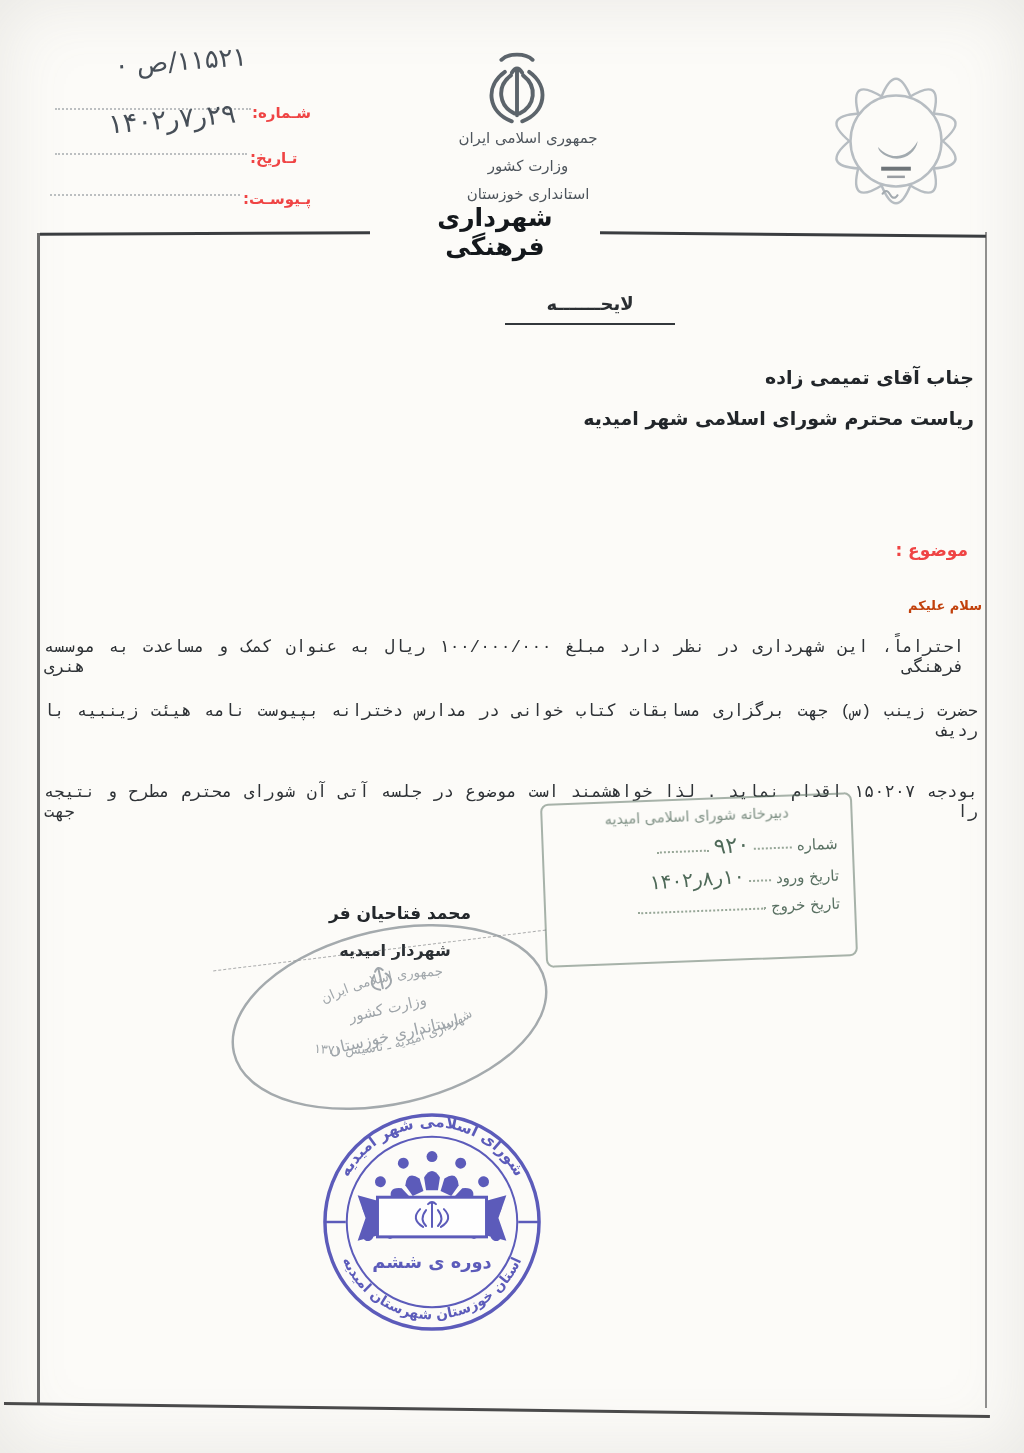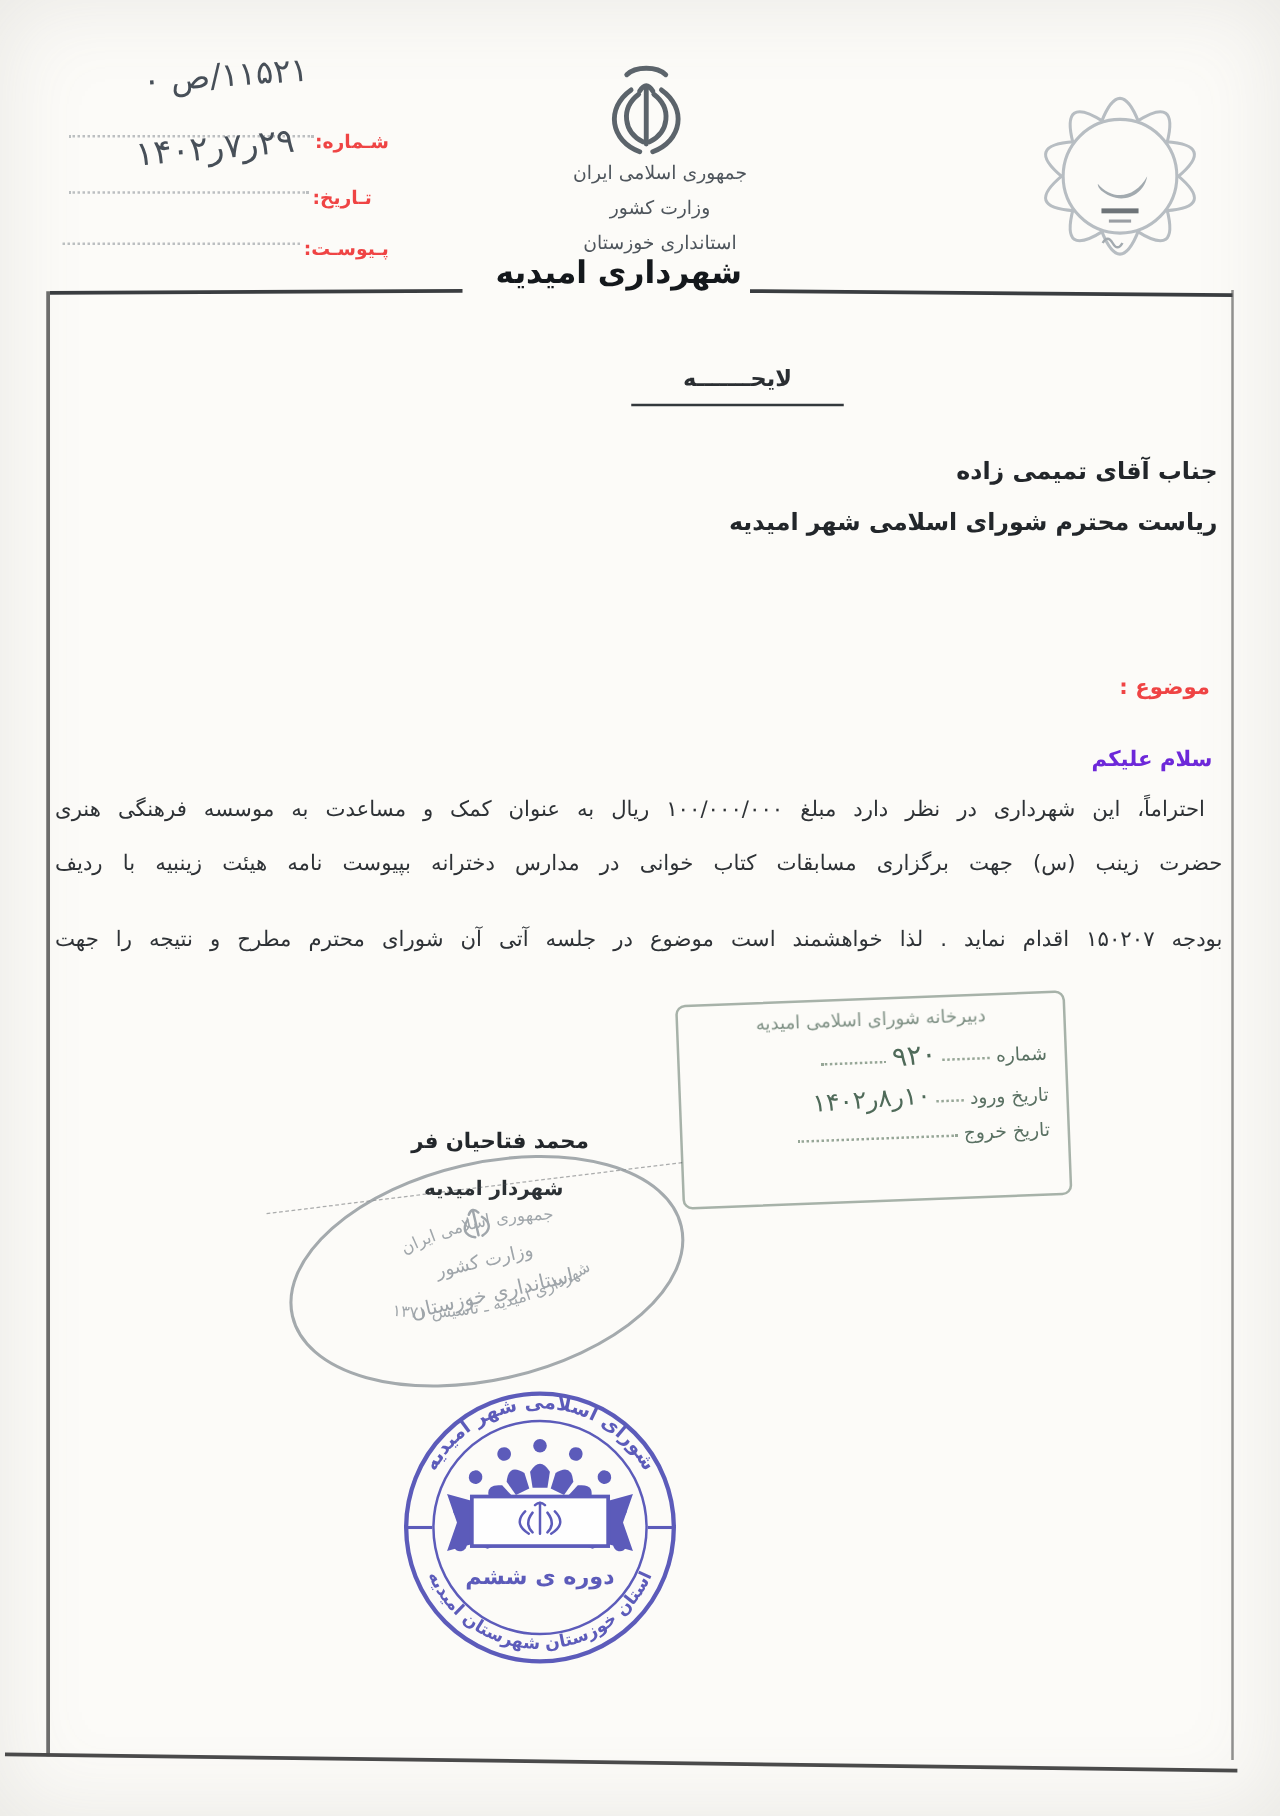--- a/index.html
+++ b/index.html
@@ -9,21 +9,21 @@
     font-family:"DejaVu Sans",sans-serif;color:#2e3236;
     box-shadow:inset 0 0 70px rgba(110,110,105,.14);
   }
   .abs{position:absolute;}
   .dots{border-bottom:2px dotted #9aa0a4;opacity:.65;height:2px;}
   .lbl{font-size:15px;color:#ef4444;font-weight:600;margin-top:18px;}
   .hand{color:#474f58;font-weight:500;white-space:nowrap;}
   .lh{color:#4e555c;text-align:center;font-size:15px;font-weight:500;}
   .rule{background:#3a3d40;height:3px;}
   .frame{background:#4a4a4a;}
-  .bodyline{font-size:17px;line-height:1.2;color:#2e3236;text-align:justify;text-align-last:justify;}
+  .bodyline{font-size:17px;line-height:1.2;color:#2e3236;text-align:justify;text-align-last:justify;font-family:Liberation Mono, monospace;}
   .bodyline.last{text-align:right;text-align-last:right;}
   .sec-stamp{color:#5a7163;}
   .sec-dots{border-bottom:2px dotted #7d917f;height:2px;opacity:.8;display:inline-block;vertical-align:middle;}
   svg{display:block;}
 </style>
 </head>
 <body>
 
 <div class="page">
 
@@ -70,35 +70,35 @@
         <path transform="rotate(324)" d="M-15,-44 Q0,-82 15,-44"></path>
       </g>
     </g>
     <path d="M-18,6 C-6,20 12,18 22,0 C20,13 6,22 -8,16 C-14,13 -18,10 -18,6 Z" fill="#99a2a8"></path>
     <rect x="-15" y="26" width="30" height="4" fill="#5f666b"></rect>
     <rect x="-9" y="35" width="18" height="2.5" fill="#7c838a" opacity=".85"></rect>
     <path d="M-14,54 q4,-7 8,0 t8,0" stroke="#9aa2a8" stroke-width="2" fill="none"></path>
   </svg>
 
   <div class="abs rule" style="left:40px;top:232px;width:330px;transform:rotate(-0.3deg);"></div>
-  <div class="abs" style="left:385px;top:203px;width:220px;text-align:center;font-size:25px;font-weight:bold;color:#14181c;">شهرداری امیدیه</div>
+  <div class="abs" style="left:385px;top:203px;width:220px;text-align:center;font-size:25px;font-weight:bold;color:#14181c;">شهرداری فرهنگی</div>
   <div class="abs rule" style="left:600px;top:233px;width:386px;transform:rotate(0.5deg);"></div>
 
   <div class="abs frame" style="left:37px;top:233px;width:2.5px;height:1172px;opacity:.8;"></div>
   <div class="abs frame" style="left:985px;top:232px;width:2px;height:1176px;opacity:.6;"></div>
   <div class="abs frame" style="left:4px;top:1402px;width:986px;height:2.5px;transform:rotate(0.75deg);transform-origin:left center;"></div>
 
   <div class="abs" style="left:505px;top:293px;width:170px;text-align:center;font-size:18px;font-weight:bold;color:#2a2e32;border-bottom:2.5px solid #33383c;padding-bottom:9px;">لایحـــــــه</div>
 
   <div class="abs" style="right:50px;top:366px;font-size:19px;font-weight:bold;color:#22262a;">جناب آقای تمیمی زاده</div>
   <div class="abs" style="right:50px;top:407px;font-size:19px;font-weight:bold;color:#22262a;margin-left:15px;">ریاست محترم شورای اسلامی شهر امیدیه</div>
 
   <div class="abs lbl" style="right:56px;top:522px;font-size:17px;font-weight:600;">موضوع :</div>
 
-  <div class="abs" style="right:54px;top:598px;font-size:17px;font-weight:600;color:#6d28d9;">سلام علیکم</div>
+  <div class="abs" style="right:42px;top:598px;font-size:13px;font-weight:600;color:#c2410c;">سلام علیکم</div>
 
   <div class="abs" style="left:44px;right:46px;top:638px;">
     <div class="bodyline" style="padding-right:14px;margin-bottom:23px;">احتراماً، این شهرداری در نظر دارد مبلغ ۱۰۰/۰۰۰/۰۰۰ ریال به عنوان کمک و مساعدت به موسسه فرهنگی هنری</div>
     <div class="bodyline" style="margin-bottom:40px;">حضرت زینب (س) جهت برگزاری مسابقات کتاب خوانی در مدارس دخترانه بپیوست نامه هیئت زینبیه با ردیف</div>
     <div class="bodyline" style="margin-bottom:23px;">بودجه ۱۵۰۲۰۷ اقدام نماید . لذا خواهشمند است موضوع در جلسه آتی آن شورای محترم مطرح و نتیجه را جهت</div>
   </div>
 
   <div class="abs sec-stamp" style="left:543px;top:798px;width:312px;height:164px;border:2.5px solid rgba(96,118,104,.55);border-radius:8px;transform:rotate(-2.2deg);padding:6px 14px;box-sizing:border-box;">
     <div style="font-size:14.5px;text-align:center;opacity:.78;letter-spacing:1px;filter:blur(.3px);margin-top:2px;">دبیرخانه شورای اسلامی امیدیه</div>
     <div style="margin-top:10px;font-size:15px;">

